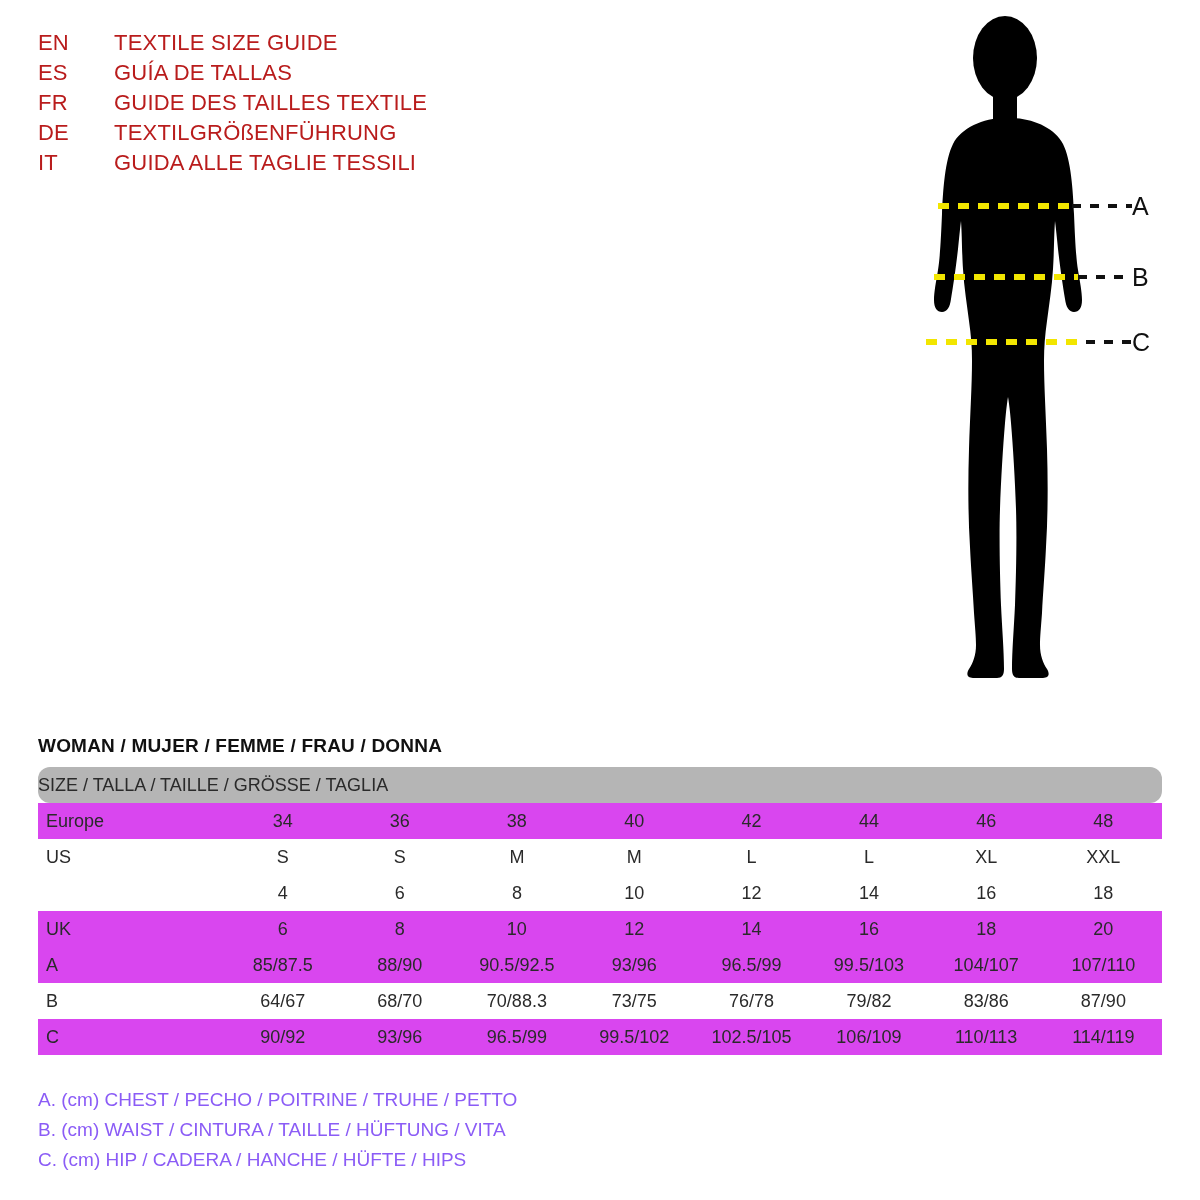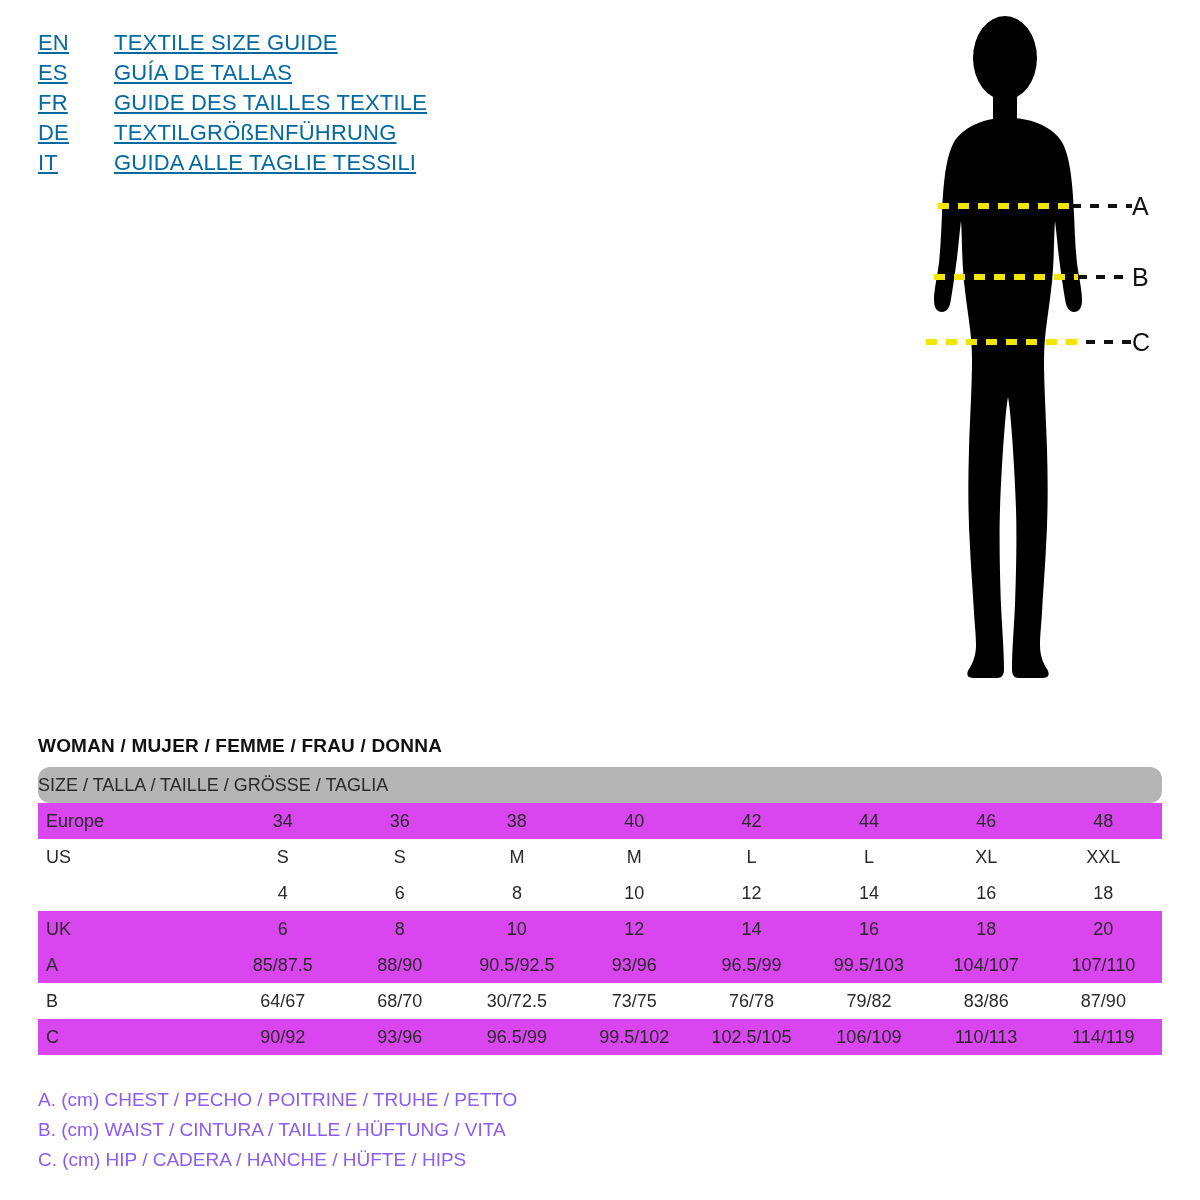--- a/index.html
+++ b/index.html
@@ -23,22 +23,21 @@
     left: 38px;
     width: 520px;
   }
   .lang-row {
     display: flex;
     align-items: baseline;
     height: 30px;
     font-size: 22px;
     letter-spacing: 0.2px;
     font-weight: 400;
-    color: #0369a1;
-    text-decoration: underline;
+    color: #b91c1c;
   }
   .lang-code {
     width: 76px;
     flex: 0 0 76px;
   }
   .lang-text {
     white-space: nowrap;
   }
 
   
@@ -286,21 +285,21 @@
         <td class="cell">96.5/99</td>
         <td class="cell">99.5/103</td>
         <td class="cell">104/107</td>
         <td class="cell">107/110</td>
       </tr>
 
       <tr class="row-white">
         <td class="row-label">B</td>
         <td class="cell">64/67</td>
         <td class="cell">68/70</td>
-        <td class="cell">30/72.5</td>
+        <td class="cell">70/88.3</td>
         <td class="cell">73/75</td>
         <td class="cell">76/78</td>
         <td class="cell">79/82</td>
         <td class="cell">83/86</td>
         <td class="cell">87/90</td>
       </tr>
 
       <tr class="row-light">
         <td class="row-label">C</td>
         <td class="cell">90/92</td>

